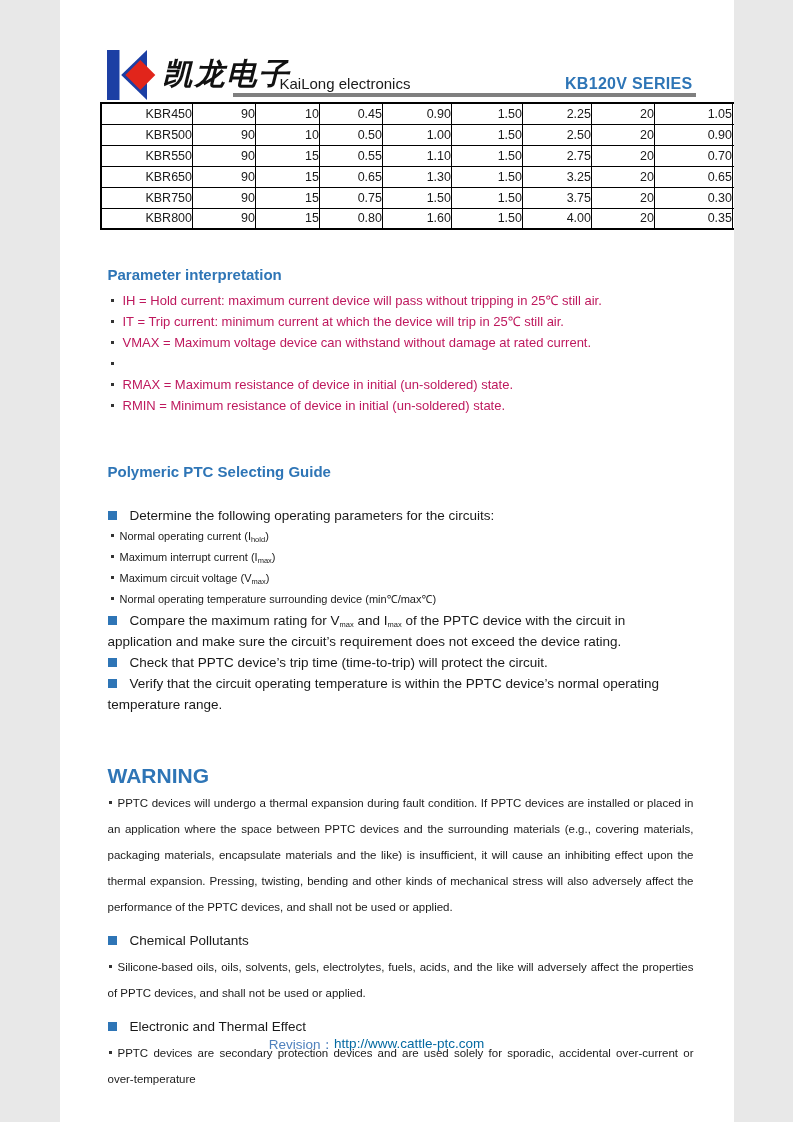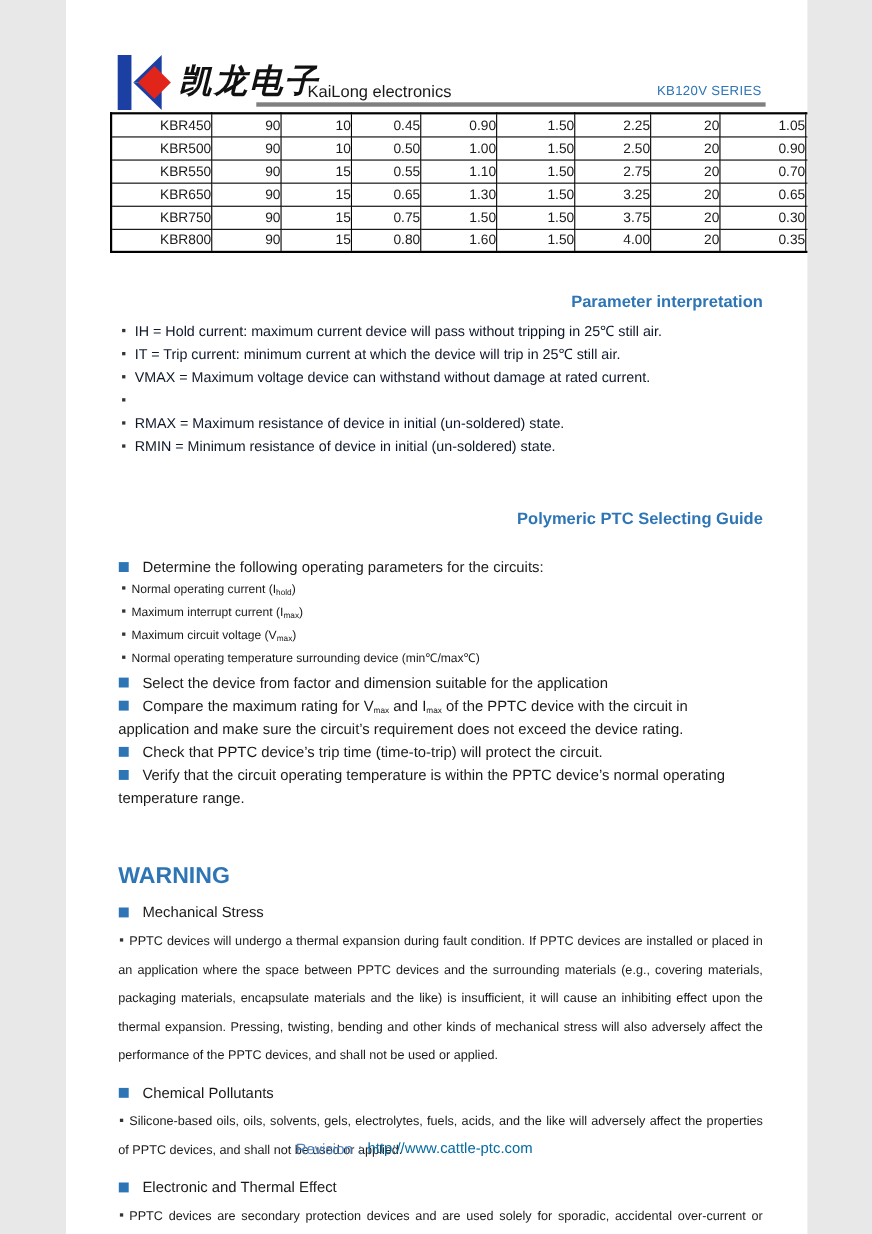--- a/index.html
+++ b/index.html
@@ -18,21 +18,21 @@
   .logo-mark { position: absolute; left: 45px; top: 50px; width: 54px; height: 50px; }
   .logo-cn {
     position: absolute; left: 103px; top: 54px;
     font-size: 30px; font-weight: bold; font-style: italic;
     letter-spacing: 2px; color: #111;
     font-family: "DejaVu Serif", serif;
   }
   .logo-en { position: absolute; left: 220px; top: 75px; font-size: 15px; color: #1a1a1a; }
   .series-title {
     position: absolute; right: 41px; top: 75px;
-    font-size: 12px; font-weight: normal; color: #2E75B6; letter-spacing: 0.3px;
+    font-size: 16px; font-weight: bold; color: #2E75B6; letter-spacing: 0.3px;
   }
   .header-rule {
     position: absolute; left: 173px; right: 38px; top: 93px;
     height: 4px; background: #7f7f7f;
   }
   
   .spec-table {
     margin: 3px 38px 0 40px;
     width: 715px;
     border-collapse: collapse;
@@ -42,24 +42,24 @@
   .spec-table td {
     border: 1px solid #000;
     height: 21px;
     text-align: right;
     vertical-align: middle;
     font-size: 12.5px;
     padding: 0;
   }
   
   .content { padding: 0 40px 0 48px; }
-  .section-title { color: #2E75B6; font-size: 15px; font-weight: bold; margin: 0; text-align: right; }
+  .section-title { color: #2E75B6; font-size: 15px; font-weight: bold; margin: 0; }
   .param-section { margin-top: 36px; }
   .param-list { margin-top: 7px; }
-  .dot-line { font-size: 13px; line-height: 21px; color: #0f172a; }
+  .dot-line { font-size: 13px; line-height: 21px; color: #be185d; }
   .dot {
     display: inline-block; width: 3px; height: 3px;
     background: #333; margin: 0 9px 3px 3px; vertical-align: middle;
   }
   .guide-section { margin-top: 47px; }
   .guide-lines { margin-top: 25px; }
   .sq-line { font-size: 13.5px; line-height: 21px; }
   .sq {
     display: inline-block; width: 9px; height: 9px;
     background: #2E75B6; margin-right: 13px;
@@ -217,45 +217,39 @@
         <div class="small-line">
           <span class="dot"></span><span>Maximum interrupt current (I</span><sub>max</sub><span>)</span>
         </div>
         <div class="small-line">
           <span class="dot"></span><span>Maximum circuit voltage (V</span><sub>max</sub><span>)</span>
         </div>
         <div class="small-line">
           <span class="dot"></span><span>Normal operating temperature surrounding device (min℃/max℃)</span><sub></sub><span></span>
         </div>
 
-        <div class="sq-line">
-          <span class="sq"></span><span>Select the device from factor and dimension suitable for the application</span>
-        </div>
 
         <div class="sq-line">
           <span class="sq"></span><span>Compare the maximum rating for V</span><sub>max</sub><span> and I</span><sub>max</sub><span> of the PPTC device with the circuit in application and make sure the circuit’s requirement does not exceed the device rating.</span>
         </div>
 
         <div class="sq-line">
           <span class="sq"></span><span>Check that PPTC device’s trip time (time-to-trip) will protect the circuit.</span>
         </div>
 
         <div class="sq-line">
           <span class="sq"></span><span>Verify that the circuit operating temperature is within the PPTC device’s normal operating temperature range.</span>
         </div>
 
       </div>
     </div>
 
     <div class="warning-section">
       <h2 class="warning-title">WARNING</h2>
 
-      <div class="w-sub">
-        <span class="sq"></span><span>Mechanical Stress</span>
-      </div>
       <p class="w-para">
         <span class="dot"></span><span>PPTC devices will undergo a thermal expansion during fault condition. If PPTC devices are installed or placed in an application where the space between PPTC devices and the surrounding materials (e.g., covering materials, packaging materials, encapsulate materials and the like) is insufficient, it will cause an inhibiting effect upon the thermal expansion. Pressing, twisting, bending and other kinds of mechanical stress will also adversely affect the performance of the PPTC devices, and shall not be used or applied.</span>
       </p>
 
       <div class="w-sub">
         <span class="sq"></span><span>Chemical Pollutants</span>
       </div>
       <p class="w-para">
         <span class="dot"></span><span>Silicone-based oils, oils, solvents, gels, electrolytes, fuels, acids, and the like will adversely affect the properties of PPTC devices, and shall not be used or applied.</span>
       </p>

